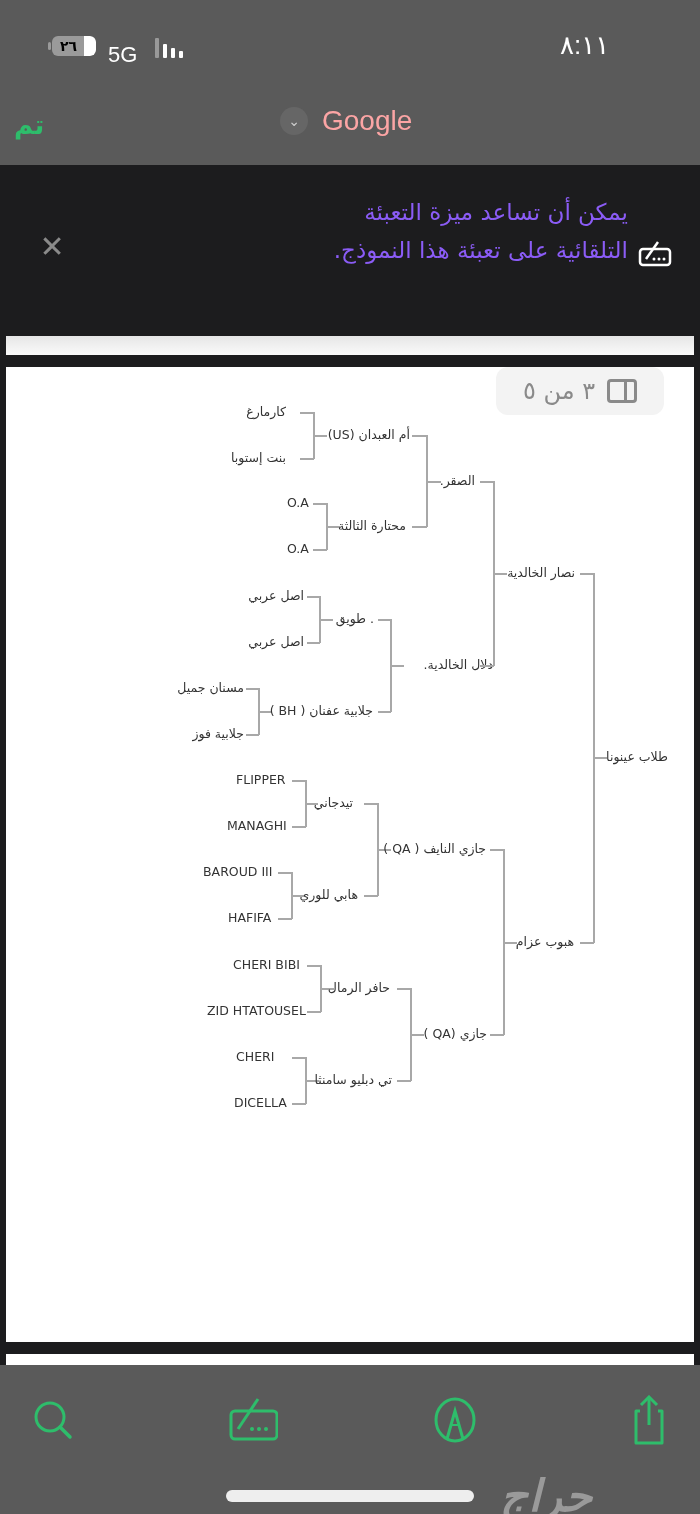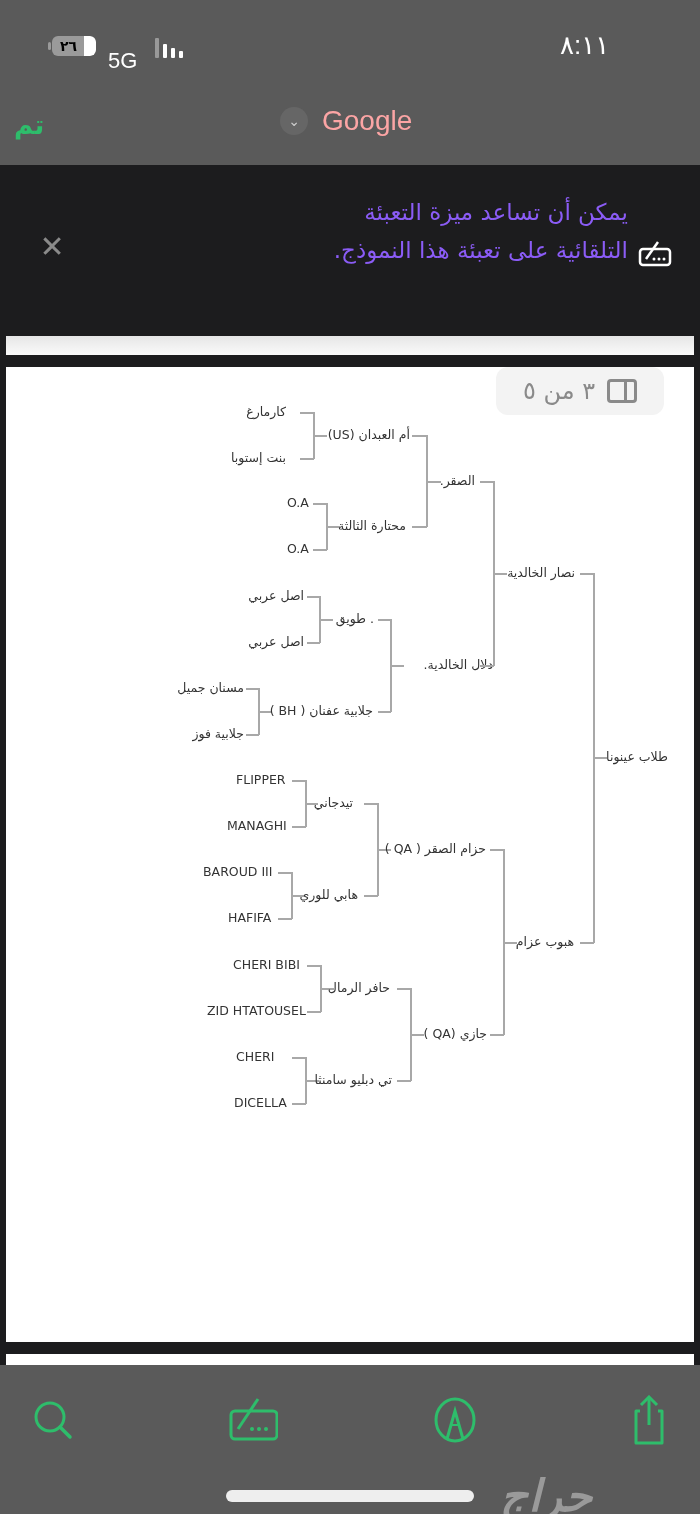--- a/index.html
+++ b/index.html
@@ -3,21 +3,21 @@
 <meta charset="utf-8">
 <style>
   * { box-sizing: border-box; margin: 0; padding: 0; }
   html, body { width: 700px; height: 1514px; overflow: hidden; background: #1c1c1e; font-family: "DejaVu Sans", "Liberation Sans", sans-serif; }
   .statusbar { position: absolute; left: 0; top: 0; width: 700px; height: 165px; background: #5a5a5a; }
   .time { position: absolute; left: 560px; top: 30px; color: #fff; font-size: 26px; font-family: "Liberation Sans", sans-serif; }
   .battery { position: absolute; left: 52px; top: 36px; width: 44px; height: 20px; border-radius: 6px; background: #9a9a9a; overflow: hidden; }
   .battery .fill { position: absolute; right: 0; top: 0; width: 12px; height: 20px; background: #fff; border-radius: 0 6px 6px 0; }
   .battery .lvl { position: absolute; left: 8px; top: 0; font-size: 14px; line-height: 20px; color: #000000; font-weight: bold; }
   .battery-tip { position: absolute; left: 48px; top: 42px; width: 3px; height: 8px; background: #9a9a9a; border-radius: 2px; }
-  .net { position: absolute; left: 108px; top: 48px; color: #fff; font-size: 22px; font-family: "Liberation Sans", sans-serif; }
+  .net { position: absolute; left: 108px; top: 42px; color: #fff; font-size: 22px; font-family: "Liberation Sans", sans-serif; }
   .signal { position: absolute; left: 155px; top: 38px; width: 36px; height: 20px; }
   .signal span { position: absolute; bottom: 0; width: 4px; background: #fff; border-radius: 1px; }
   .done { position: absolute; left: 14px; top: 110px; color: #2ebd6b; font-size: 26px; font-weight: bold; }
   .site { position: absolute; left: 280px; top: 105px; display: flex; align-items: center; gap: 14px; }
   .site .chev { width: 28px; height: 28px; border-radius: 50%; background: #666; color: #ccc; font-size: 14px; display: flex; align-items: center; justify-content: center; }
   .site .name { color: #fca5a5; font-size: 28px; font-family: "Liberation Sans", sans-serif; }
 
   .banner { position: absolute; left: 0; top: 165px; width: 700px; height: 170px; background: #1c1c1e; }
   .banner-text { position: absolute; right: 72px; top: 28px; width: 300px; color: #8b5cf6; font-size: 23px; line-height: 38px; direction: rtl; text-align: right; }
   .banner-icon { position: absolute; left: 638px; top: 74px; width: 34px; height: 28px; }
@@ -154,21 +154,21 @@
   <div class="h" style="left:278px;top:872px;width:14px"></div>
   <div class="h" style="left:278px;top:918px;width:14px"></div>
   <div class="v" style="left:291px;top:872px;height:47px"></div>
   <div class="h" style="left:291px;top:895px;width:14px"></div>
   <div class="node" style="right:342px;top:895px">هابي للوري</div>
 
   <div class="h" style="left:364px;top:803px;width:14px"></div>
   <div class="h" style="left:364px;top:895px;width:14px"></div>
   <div class="v" style="left:377px;top:803px;height:93px"></div>
   <div class="h" style="left:377px;top:849px;width:14px"></div>
-  <div class="node" style="right:214px;top:849px">حزام الصقر ( QA )</div>
+  <div class="node" style="right:214px;top:849px">جازي النايف ( QA )</div>
 
   <div class="node ltr" style="left:233px;top:965px">CHERI BIBI</div>
   <div class="node ltr" style="left:207px;top:1011px">ZID HTATOUSEL</div>
   <div class="h" style="left:307px;top:965px;width:14px"></div>
   <div class="h" style="left:307px;top:1011px;width:14px"></div>
   <div class="v" style="left:320px;top:965px;height:47px"></div>
   <div class="h" style="left:320px;top:988px;width:14px"></div>
   <div class="node" style="right:310px;top:988px">حافر الرمال</div>
 
   <div class="node ltr" style="left:236px;top:1057px">CHERI</div>

